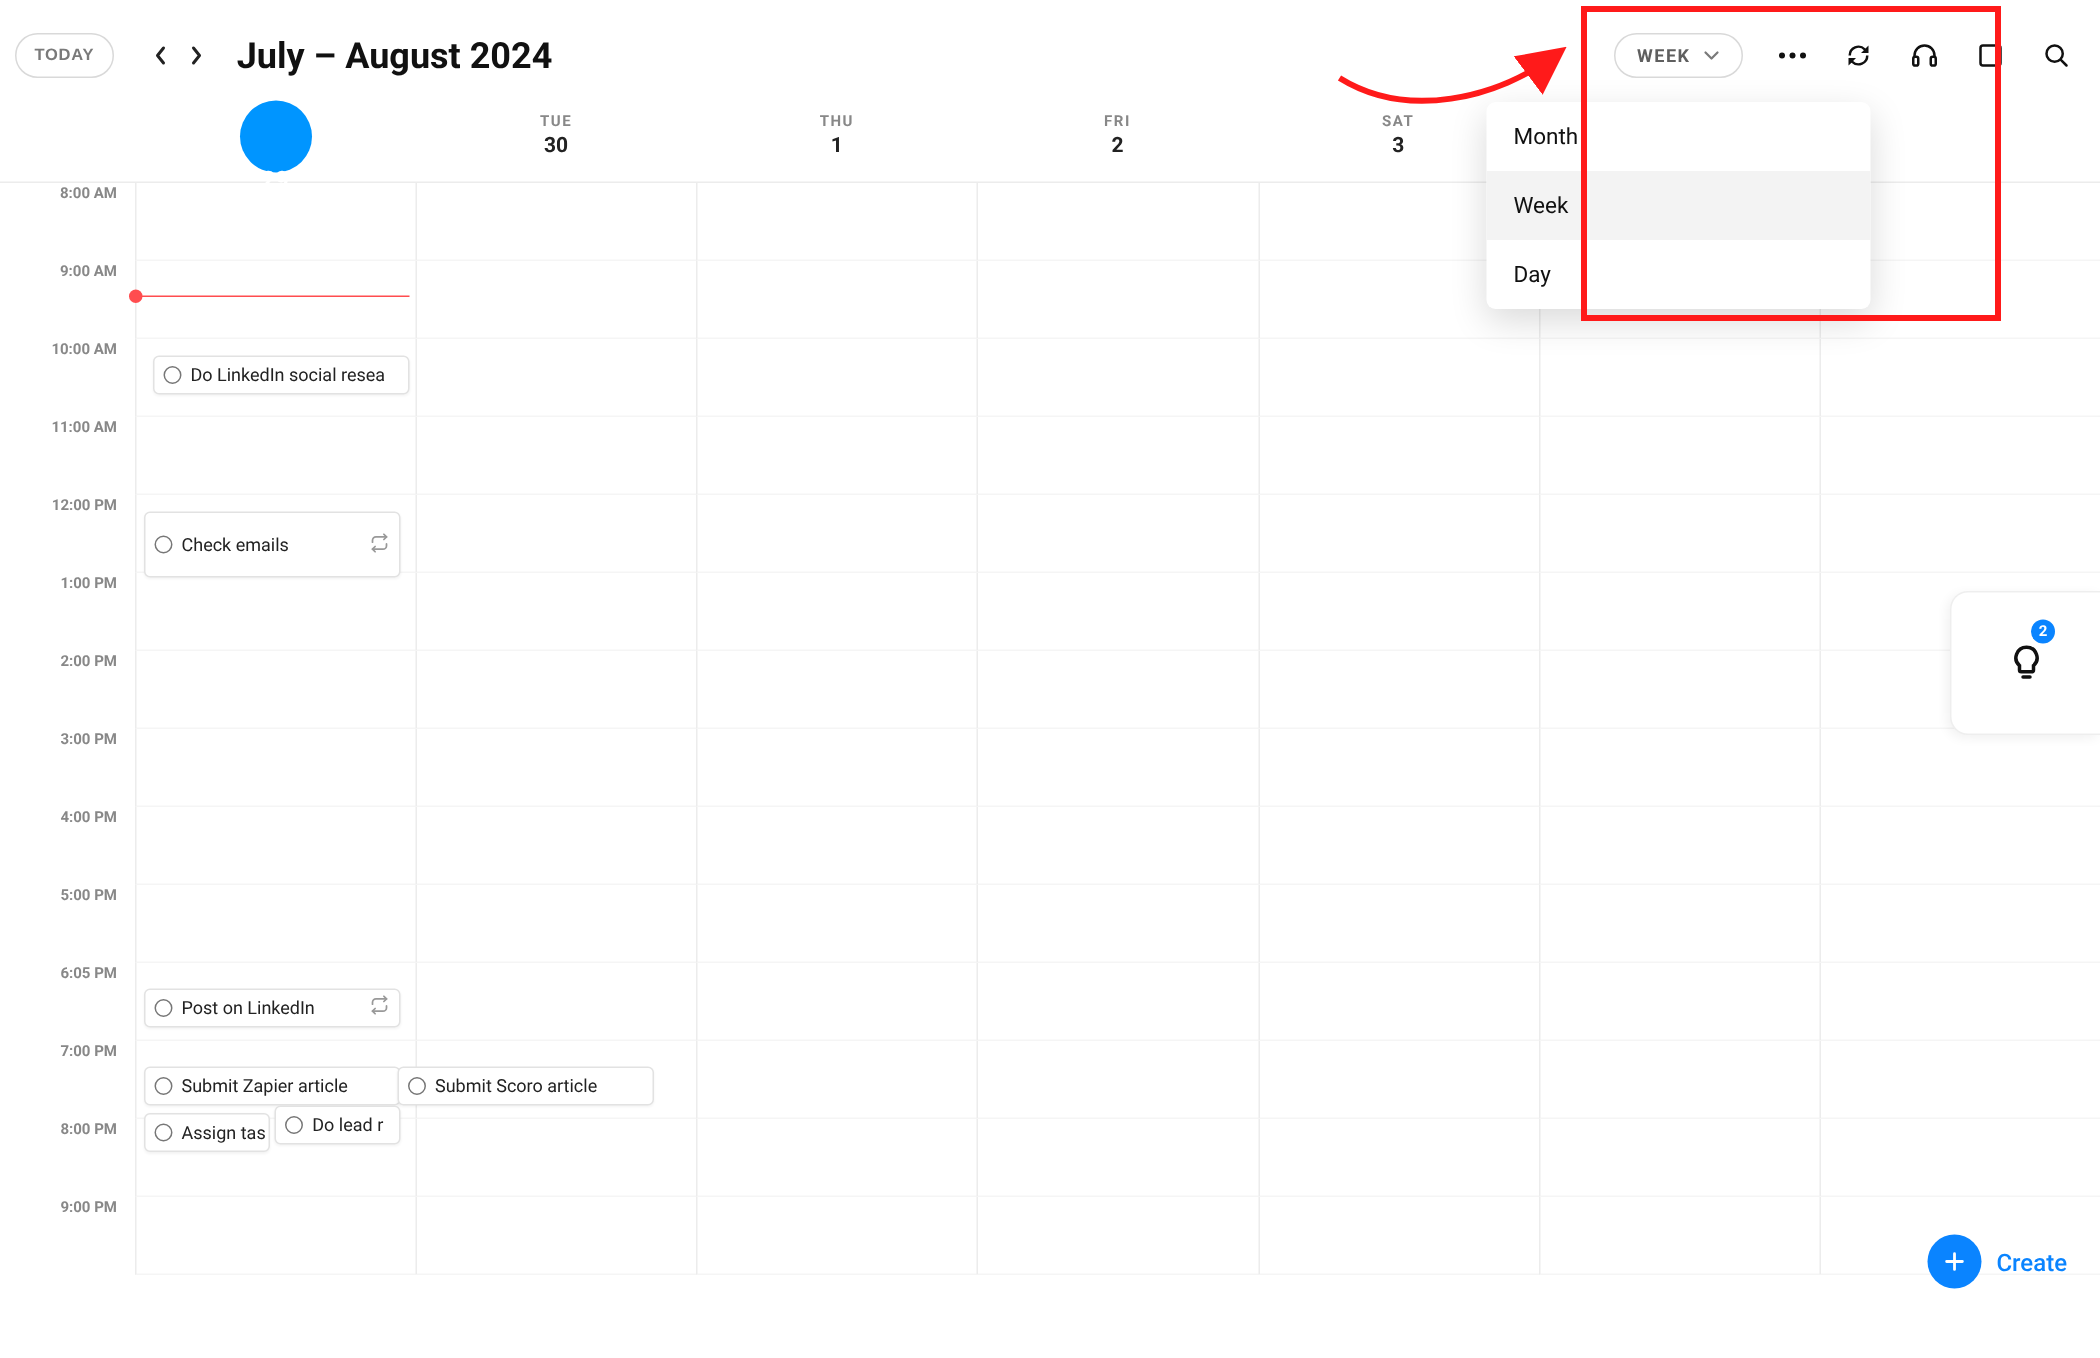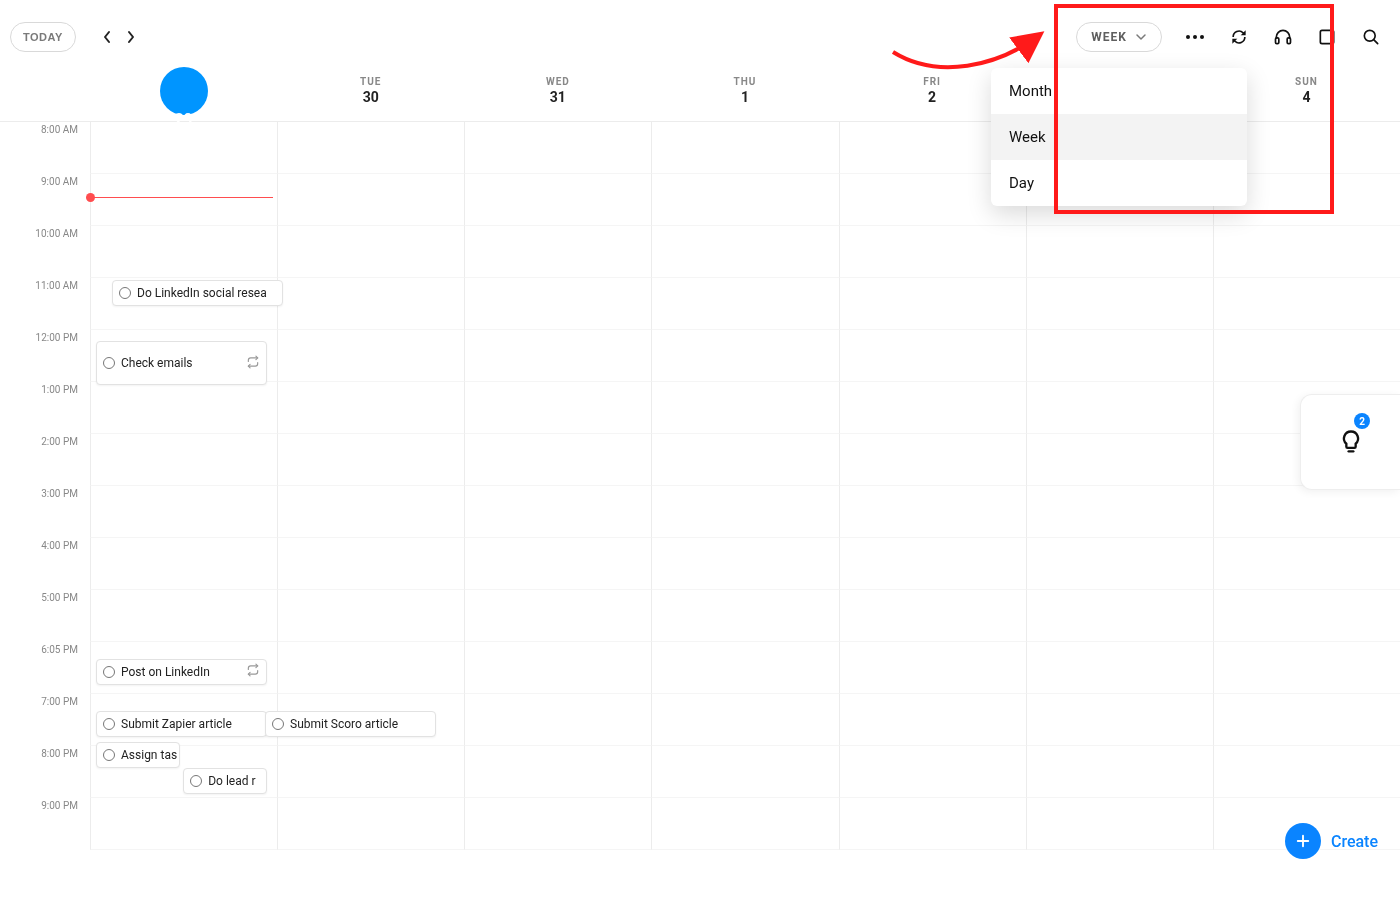--- a/index.html
+++ b/index.html
@@ -14,21 +14,21 @@
   .view-pill svg { color:#7a7a7a;}
   .icon-btn { width:22px; height:22px; display:flex; align-items:center; justify-content:center; color:#111; cursor:pointer; }
   .days-row { display:grid; grid-template-columns: 90px repeat(7,1fr); border-bottom:1px solid #ececec; height:62px; align-items:center; }
   .day-col { text-align:center; }
   .day-name { color:#888; font-size:10px; font-weight:700; letter-spacing:1px; }
   .day-num { font-size:14px; font-weight:700; color:#222; margin-top:2px;}
   .day-active { width:48px;height:48px;border-radius:50%;background:#0095ff;color:#fff;display:flex;flex-direction:column;align-items:center;justify-content:center;margin:0 auto;gap:44px;}
   .day-active .day-num{ color:#fff; font-size:16px;}
   .day-active .day-name{ color:#fff;}
   .grid { position:relative; display:grid; grid-template-columns:90px repeat(7,1fr); }
-  .hour-label { height:52px; font-size:10px; color:#888; font-weight:400; text-align:right; padding-right:12px; padding-top:2px;}
+  .hour-label { height:52px; font-size:10px; color:#888; font-weight:700; text-align:right; padding-right:12px; padding-top:2px;}
   .cell { border-left:1px solid #ececec; border-bottom:1px solid #f5f5f5; height:52px;}
   .cell:first-of-type { border-left:none;}
   .grid-area { position:relative; height:740px; overflow:hidden; }
   .now-line { position:absolute; left:90px; right:0; height:1px; background:#ff4d4f;}
   .now-line .dot { position:absolute;left:-4px;top:-4px;width:9px;height:9px;background:#ff4d4f;border-radius:50%;}
   .event { position:absolute;background:#fff;border:1px solid #e2e2e2;border-radius:4px;font-size:12px;display:flex;align-items:center;padding:4px 6px;box-shadow:0 1px 2px rgba(0,0,0,.05); color:#222;overflow:hidden;white-space:nowrap;}
   .event .circle { width:12px;height:12px;border:1.5px solid #777;border-radius:50%;margin-right:6px;flex-shrink:0;}
   .event .repeat { margin-left:auto; color:#999; flex-shrink:0;}
   .dropdown { position:absolute; top:46px; right:135px; width:256px; background:#fff; border-radius:6px; box-shadow:0 8px 24px rgba(0,0,0,.15); overflow:hidden; z-index:30;}
   .dropdown-item { padding:14px 18px; font-size:15px; cursor:pointer; }
@@ -51,20 +51,21 @@
       <svg width="10" height="14" viewBox="0 0 10 14" fill="none">
           <path d="M7 2 L3 7 L7 12" stroke="currentColor" stroke-width="2" stroke-linecap="round" stroke-linejoin="round"></path>
         </svg>
     </div>
     <div class="nav-arrow">
       <svg width="10" height="14" viewBox="0 0 10 14" fill="none">
           <path d="M3 2 L7 7 L3 12" stroke="currentColor" stroke-width="2" stroke-linecap="round" stroke-linejoin="round"></path>
         </svg>
     </div>
   </div>
+  <div class="page-title">July – August 2024</div>
 
   <div class="top-right">
     <div class="view-pill">
       <span>WEEK</span>
       <svg width="12" height="8" viewBox="0 0 12 8">
           <path d="M2 2 L6 6 L10 2" stroke="currentColor" stroke-width="1.5" fill="none" stroke-linecap="round" stroke-linejoin="round"></path>
         </svg>
     </div>
     <div class="icon-btn">
       <svg width="20" height="6" viewBox="0 0 20 6">
@@ -112,24 +113,20 @@
       <div class="day-active">
         <div class="day-name">MON</div>
         <div class="day-num">29</div>
       </div>
     </div>
     <div class="day-col">
       <div class="day-name">TUE</div>
       <div class="day-num">30</div>
     </div>
     <div class="day-col">
-      <div class="day-name">WED</div>
-      <div class="day-num">31</div>
-    </div>
-    <div class="day-col">
       <div class="day-name">THU</div>
       <div class="day-num">1</div>
     </div>
     <div class="day-col">
       <div class="day-name">FRI</div>
       <div class="day-num">2</div>
     </div>
     <div class="day-col">
       <div class="day-name">SAT</div>
       <div class="day-num">3</div>
@@ -249,21 +246,21 @@
       <div class="hour-label">9:00 PM</div>
       <div class="cell"></div>
       <div class="cell"></div>
       <div class="cell"></div>
       <div class="cell"></div>
       <div class="cell"></div>
       <div class="cell"></div>
       <div class="cell"></div>
     </div>
   <div id="events-layer">
-      <div class="event" style="top: 115.44px; left: 112px; width: 171px; height: 26px; margin-top: 43px;">
+      <div class="event" style="top: 115.44px; left: 102px; width: 171px; height: 26px;">
         <span class="circle"></span>
         <span>Do LinkedIn social resea</span>
       </div>
       <div class="event" style="top: 219.44px; left: 96px; width: 171px; height: 44px;">
         <span class="circle"></span>
         <span>Check emails</span>
         <span class="repeat"><svg width="14" height="14" viewBox="0 0 24 24" fill="none">
             <path d="M17 2l3 3-3 3" stroke="currentColor" stroke-width="2" stroke-linecap="round" stroke-linejoin="round"></path>
             <path d="M4 11V9a4 4 0 0 1 4-4h12" stroke="currentColor" stroke-width="2" stroke-linecap="round"></path>
             <path d="M7 22l-3-3 3-3" stroke="currentColor" stroke-width="2" stroke-linecap="round" stroke-linejoin="round"></path>
@@ -285,21 +282,21 @@
         <span>Submit Zapier article</span>
       </div>
       <div class="event" style="top: 588.64px; left: 265px; width: 171px; height: 26px;">
         <span class="circle"></span>
         <span>Submit Scoro article</span>
       </div>
       <div class="event" style="top: 619.84px; left: 96px; width: 83.79px; height: 26px;">
         <span class="circle"></span>
         <span>Assign tas</span>
       </div>
-      <div class="event" style="top: 646px; left: 183.21px; width: 83.79px; height: 26px;">
+      <div class="event" style="top: 615px; left: 183.21px; width: 83.79px; height: 26px;">
         <span class="circle"></span>
         <span>Do lead r</span>
       </div>
     </div>
   <div id="now-line" class="now-line" style="display: block; top: 75.4px; left: 90px; width: 183px; right: auto;">
       <div class="dot"></div>
     </div>
 </div>
 
 <div class="highlight-box" id="highlight-box" style="left: 1054.36px;"></div>

